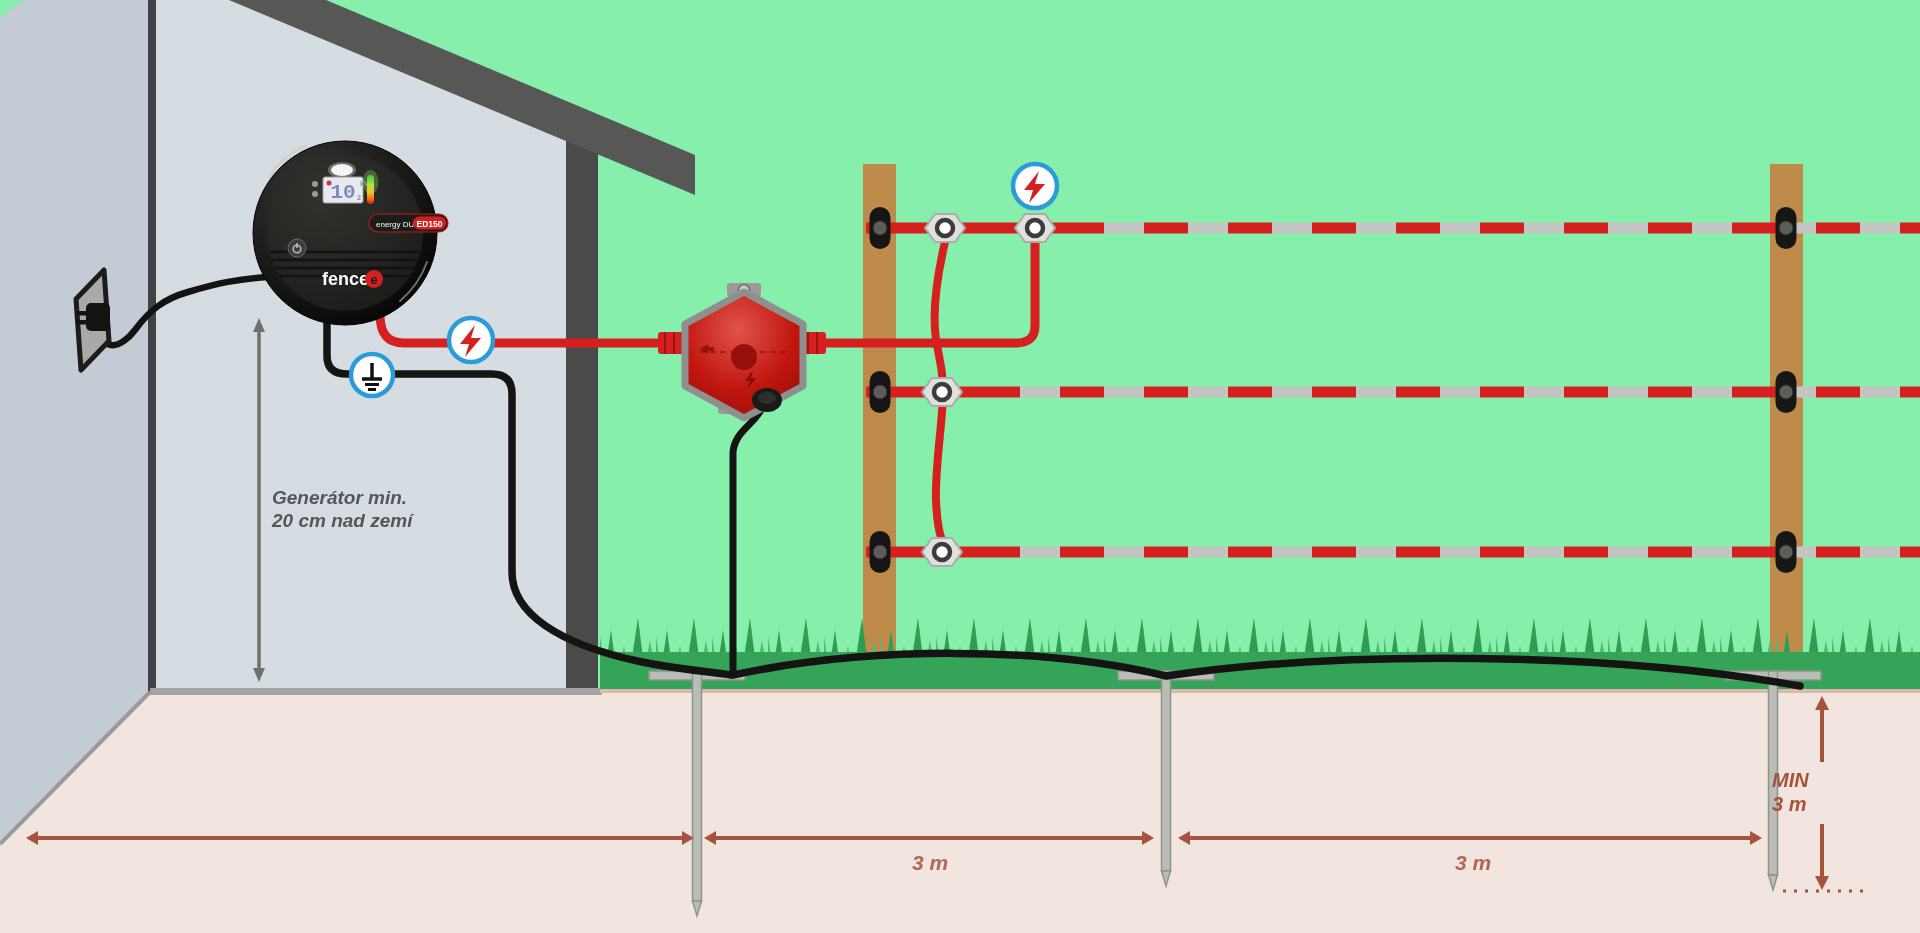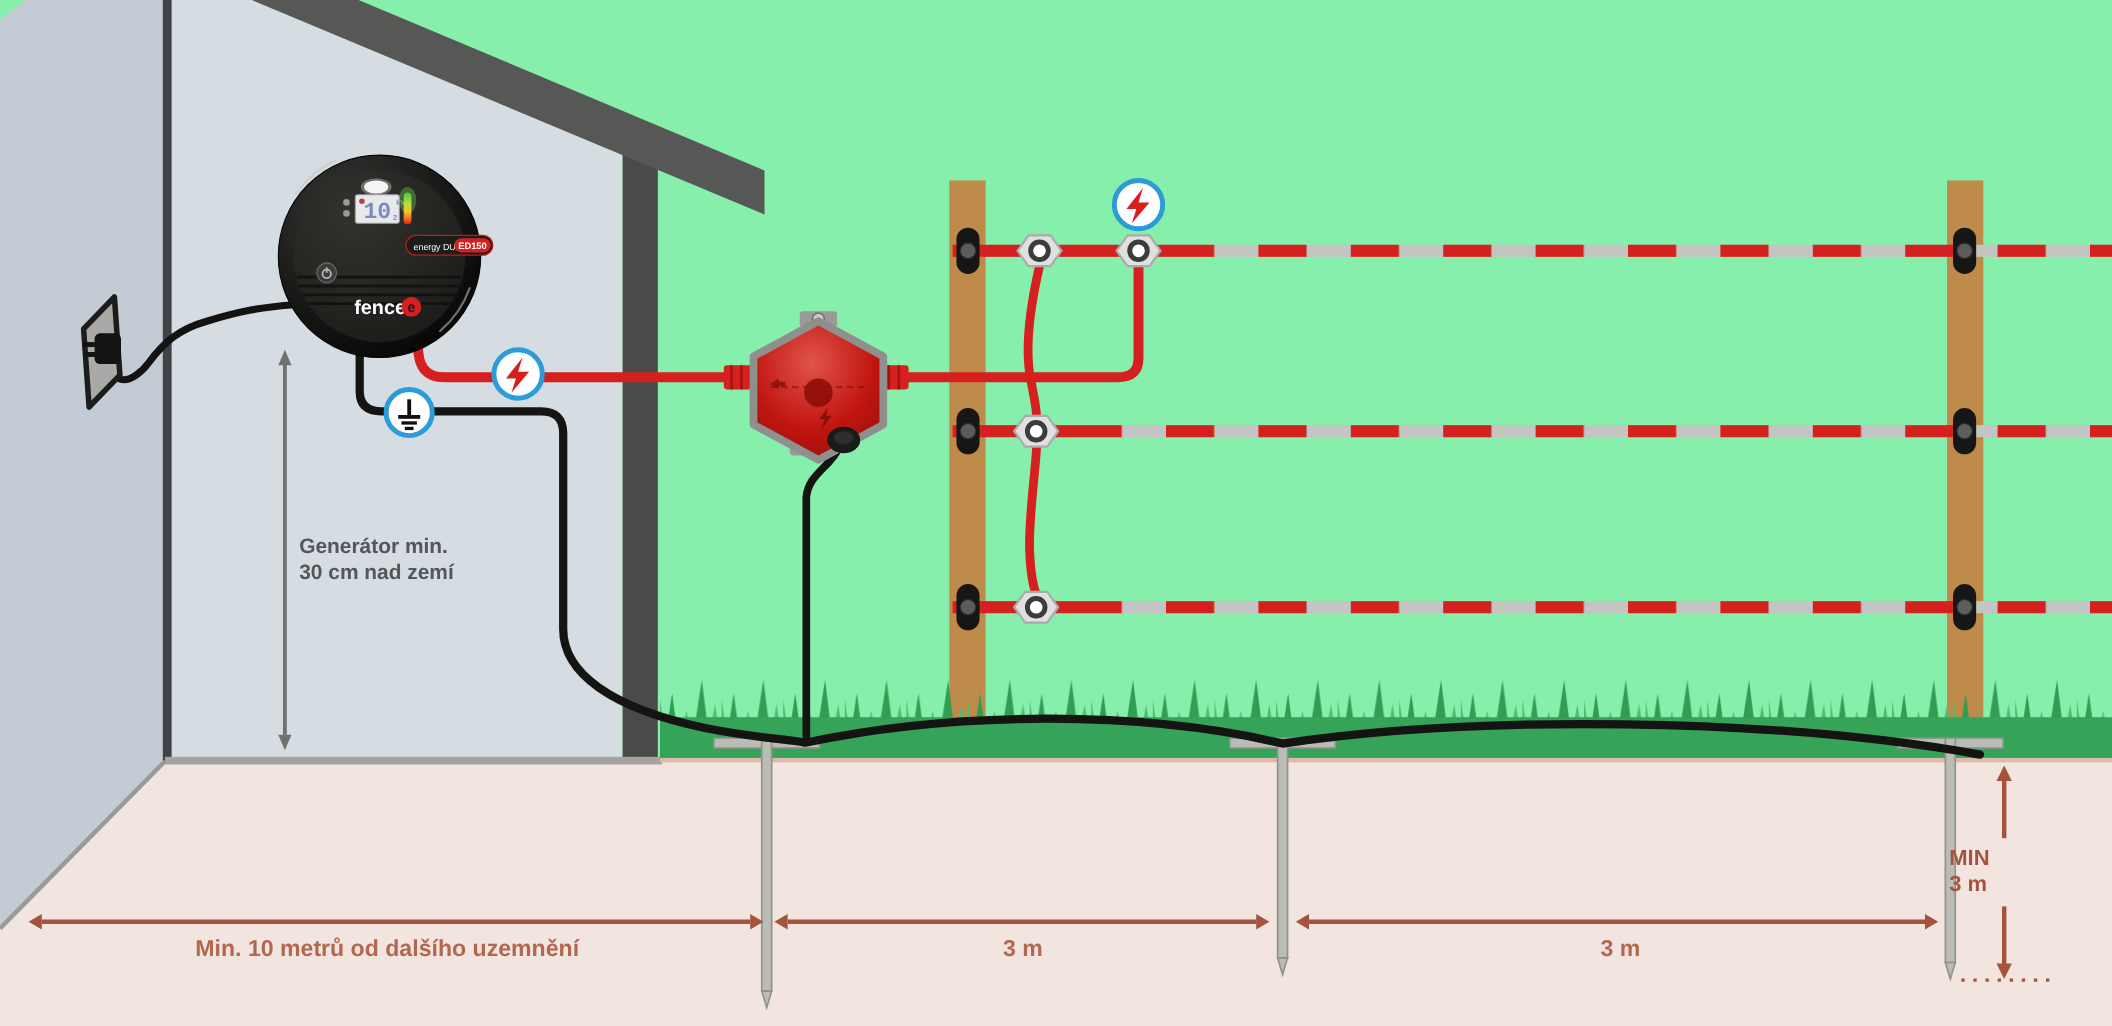--- a/index.html
+++ b/index.html
@@ -1,19 +1,19 @@
 <!DOCTYPE html>
 <html><head>
 <meta charset="utf-8">
 <style>
   html,body{margin:0;padding:0;background:#ffffff;}
   #stage{position:relative;width:1920px;height:933px;background:#86efac;overflow:hidden;
          font-family:"Liberation Sans",sans-serif;}
   #scene{position:absolute;left:0;top:0;}
-  .lbl{position:absolute;font-weight:bold;}
+  .lbl{position:absolute;font-weight:bold;font-style:italic;}
   .lbl-generator{left:272px;top:486px;font-size:19px;line-height:23px;color:#54565a;}
   .lbl-ground{left:102px;top:851px;width:500px;text-align:center;font-size:21px;color:#b2674f;}
   .lbl-span1{left:880px;top:851px;width:100px;text-align:center;font-size:21px;color:#b2674f;}
   .lbl-span2{left:1423px;top:851px;width:100px;text-align:center;font-size:21px;color:#b2674f;}
   .lbl-depth{left:1772px;top:768px;width:100px;text-align:left;font-size:20px;line-height:24px;color:#a4543c;}
   .scr-txt{font-family:"Liberation Mono",monospace;font-weight:bold;fill:#7b8bc0;}
 </style>
 </head>
 <body>
 
@@ -286,22 +286,21 @@
       <polygon points="1815,710 1829,710 1822,696" stroke="none"></polygon>
       <line x1="1822" y1="824" x2="1822" y2="878" stroke-width="4"></line>
       <polygon points="1815,876 1829,876 1822,890" stroke="none"></polygon>
     </g>
     <line x1="1783" y1="891" x2="1863" y2="891" stroke-width="3" stroke-dasharray="3,8"></line>
   </g>
 </svg>
 
 <div class="lbl lbl-generator">
   <div>Generátor min.</div>
-  <div>30 cm nad zemí</div>
+  <div>20 cm nad zemí</div>
 </div>
-<div class="lbl lbl-ground">Min. 10 metrů od dalšího uzemnění</div>
 <div class="lbl lbl-span1">3 m</div>
 <div class="lbl lbl-span2">3 m</div>
 <div class="lbl lbl-depth">
   <div>MIN</div>
   <div>3 m</div>
 </div>
 </div>
 
 </body></html>

